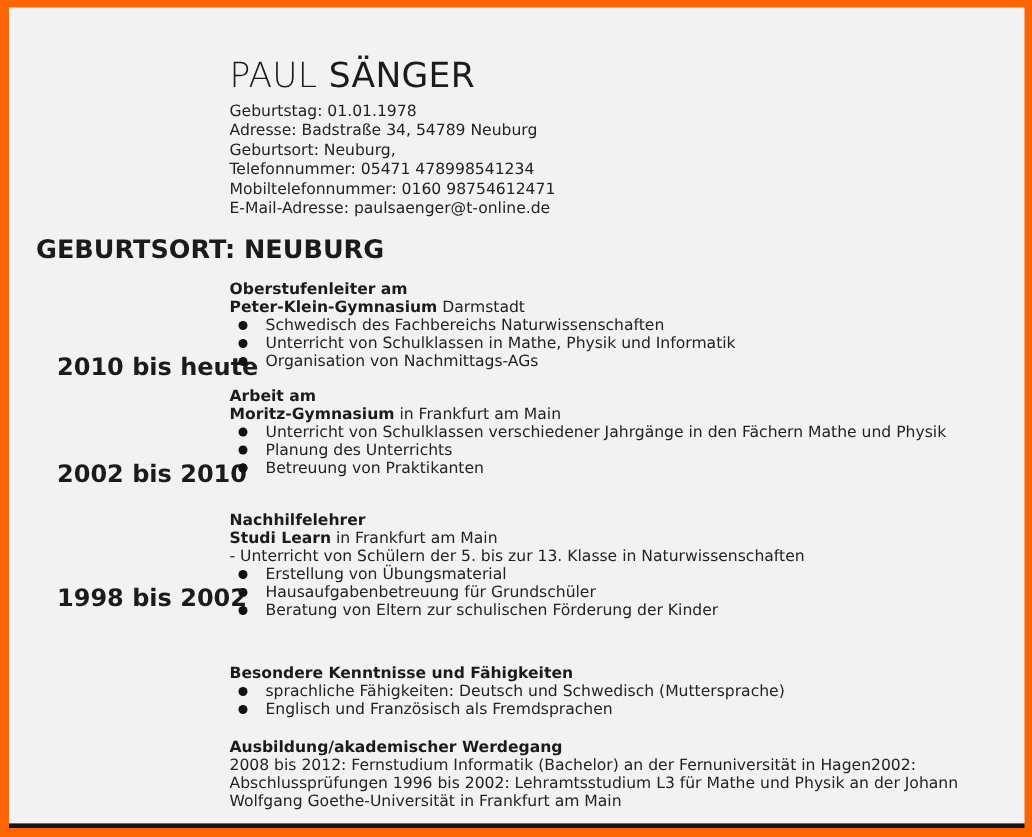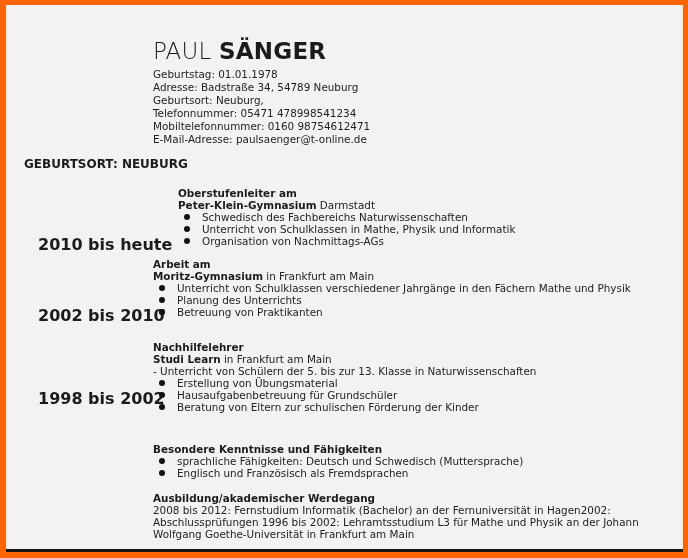--- a/index.html
+++ b/index.html
@@ -24,33 +24,33 @@
   }
   .name {
     position: absolute;
     left: 153px; top: 38px;
     font-size: 23px;
     letter-spacing: 0.2px;
     color: #1b1b1b;
     white-space: nowrap;
   }
   .name .first { font-weight: 300; }
-  .name .last { font-weight: bold; margin-top: 16px; }
+  .name .last { font-weight: normal; margin-top: 16px; }
   .contact {
     position: absolute;
     left: 153px; top: 68px;
     font-size: 10.4px;
     line-height: 13px;
     color: #222;
   }
   .contact div { white-space: nowrap; }
   .section-heading {
     position: absolute;
     left: 24px; top: 157px;
-    font-size: 12px;
+    font-size: 17px;
     font-weight: bold;
     color: #1b1b1b;
     white-space: nowrap;
   }
   .entry-date {
     position: absolute;
     left: 38px;
     font-size: 16px;
     font-weight: bold;
     color: #1b1b1b;
@@ -95,21 +95,21 @@
   <div>Adresse: Badstraße 34, 54789 Neuburg</div>
   <div>Geburtsort: Neuburg,</div>
   <div>Telefonnummer: 05471 478998541234</div>
   <div>Mobiltelefonnummer: 0160 98754612471</div>
   <div>E-Mail-Adresse: paulsaenger@t-online.de</div>
 </div>
 
 <div class="section-heading">GEBURTSORT: NEUBURG</div>
 
 <div class="entry-date" style="top:187px;">2010 bis heute</div>
-<div class="entry-body" style="top:187px;margin-left:25px;">
+<div class="entry-body" style="top:187px;">
   <div class="b">Oberstufenleiter am</div>
   <div><span class="b">Peter-Klein-Gymnasium</span><span> Darmstadt</span></div>
   <ul>
     <li><span class="dot"></span><span>Schwedisch des Fachbereichs Naturwissenschaften</span></li>
     <li><span class="dot"></span><span>Unterricht von Schulklassen in Mathe, Physik und Informatik</span></li>
     <li><span class="dot"></span><span>Organisation von Nachmittags-AGs</span></li>
   </ul>
 </div>
 
 <div class="entry-date" style="top:258px;">2002 bis 2010</div>

